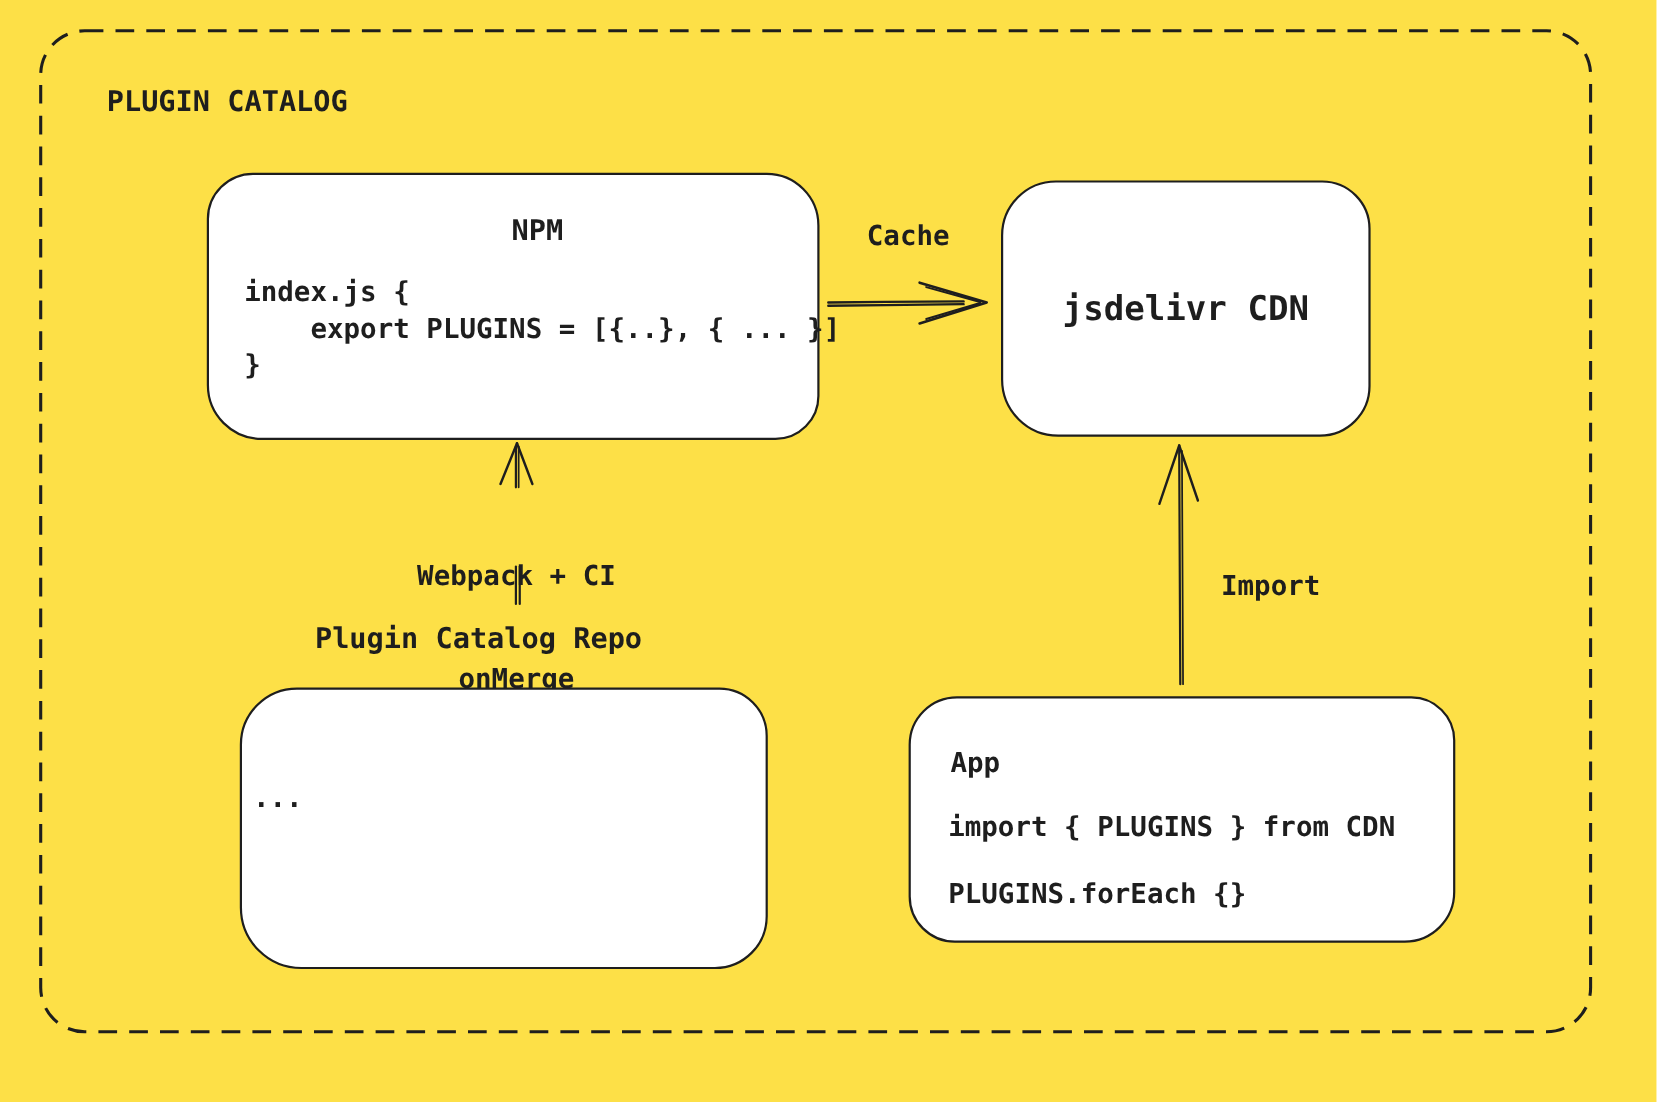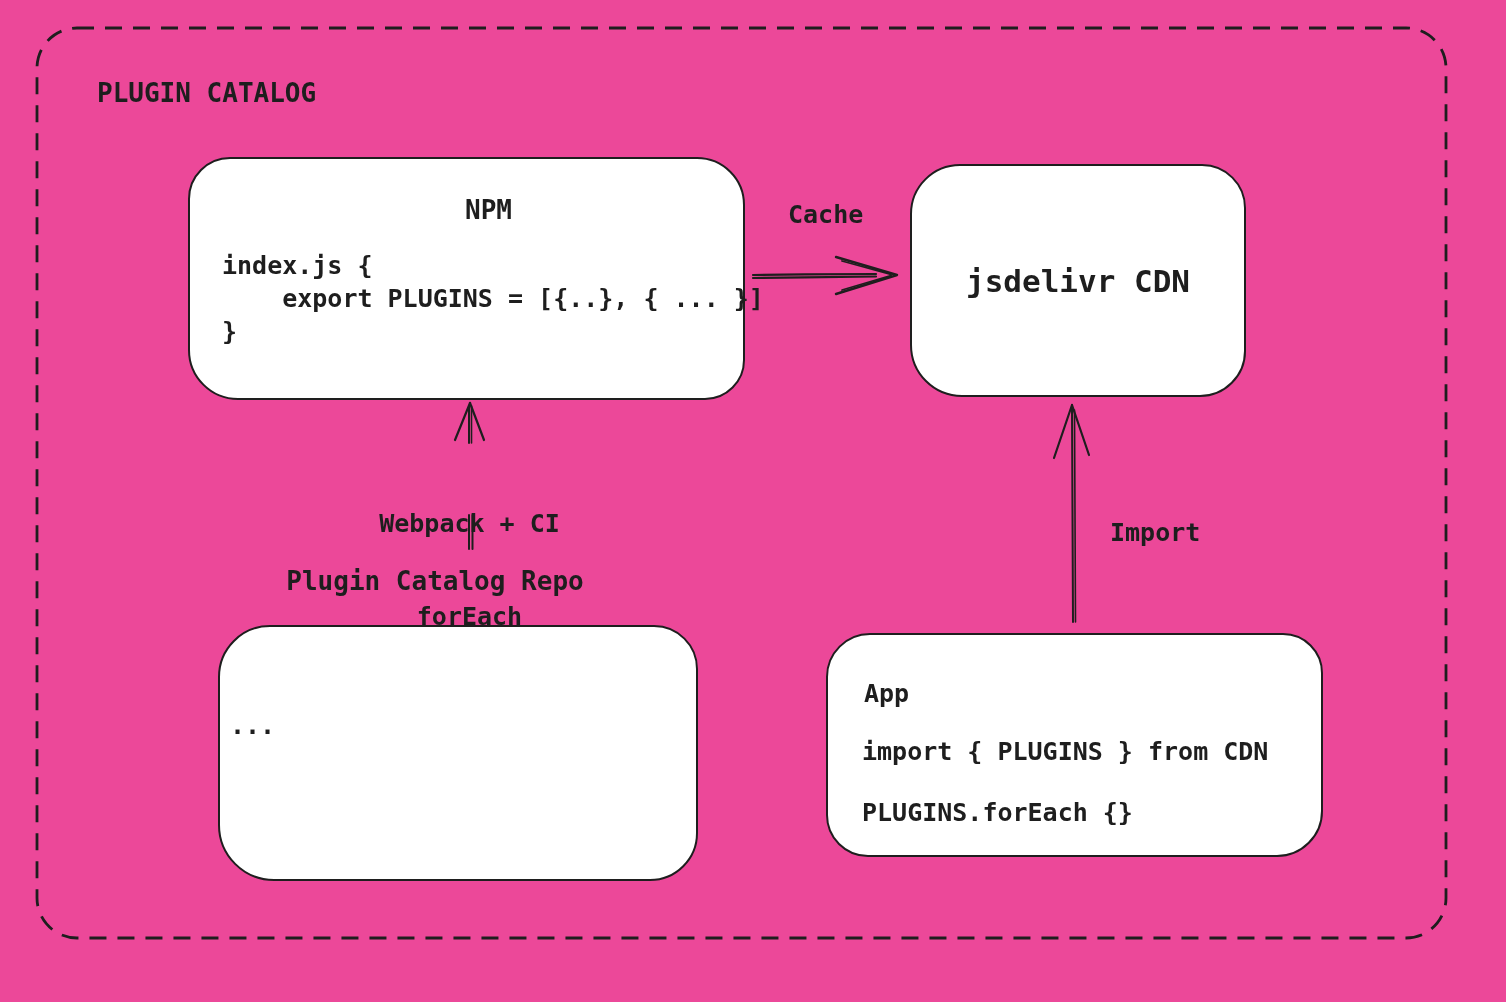--- a/index.html
+++ b/index.html
@@ -1,19 +1,19 @@
 <!DOCTYPE html>
 <html><head>
 <meta charset="utf-8">
 <style>
   html,body { margin:0; padding:0; background:#ffffff; }
   .canvas {
     position:relative;
     width:1506px; height:1002px;
-    background:#ec4899;
+    background:#fde047;
     font-family:"DejaVu Sans Mono", monospace;
     color:#1e1e1e;
     overflow:hidden;
   }
   .abs { position:absolute; }
   svg { position:absolute; overflow:visible; }
   svg path { stroke:#1e1e1e; fill:none; stroke-linecap:round; stroke-linejoin:round; }
 
   .diagram-title {
     left:97px; top:78px;
@@ -95,21 +95,21 @@
   </svg>
 
   <svg width="64" height="46" style="left:438px;top:400px;">
     <path d="M32 3 L17 40" stroke-width="2.2"></path>
     <path d="M32 3 L46 40" stroke-width="2.2"></path>
     <path d="M31 6 L31 43" stroke-width="2"></path>
     <path d="M33.5 6 L33.5 43" stroke-width="1.6"></path>
   </svg>
   <div class="edge-label build-label">
     <div>Webpack + CI</div>
-    <div>forEach</div>
+    <div>onMerge</div>
   </div>
   <svg width="16" height="40" style="left:463px;top:513px;">
     <path d="M6 2 L6 36" stroke="#4a4a4a" stroke-width="2"></path>
     <path d="M9.5 2 L9.5 36" stroke="#4a4a4a" stroke-width="2"></path>
   </svg>
 
   <div class="abs repo-label">Plugin Catalog Repo</div>
   <div class="node repo-box">
     <div class="repo-files">
       <div class="code-line">...</div>

